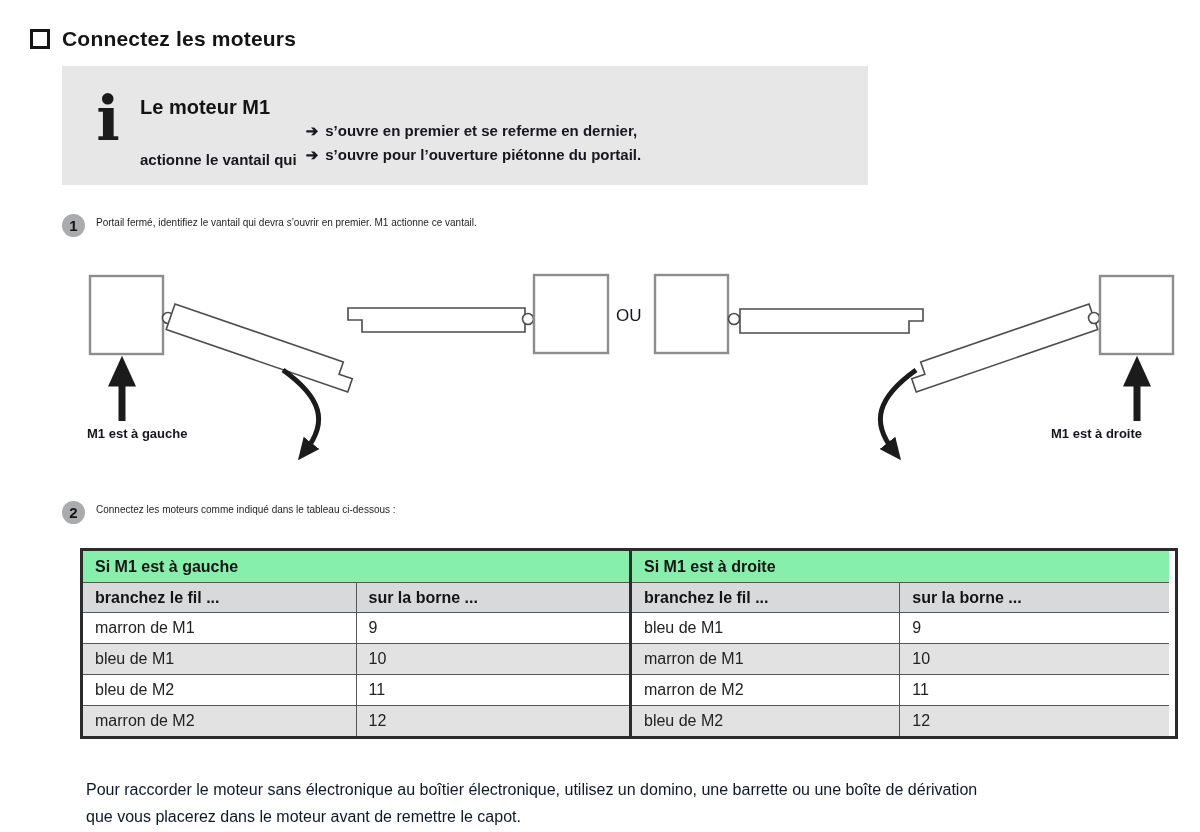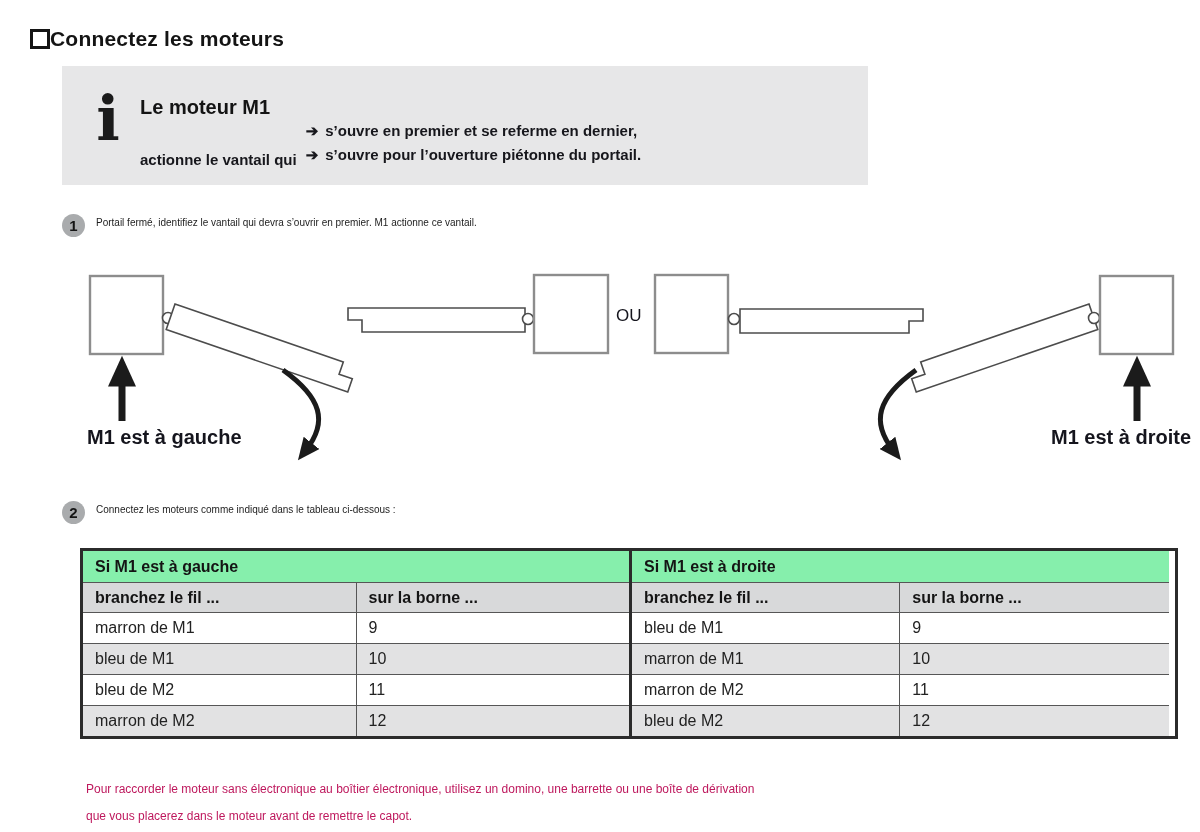--- a/index.html
+++ b/index.html
@@ -1,21 +1,21 @@
 <!DOCTYPE html>
 <html><head>
 <meta charset="utf-8">
 <style>
   html,body{margin:0;padding:0;background:#fff;}
   .page{
     position:relative;width:1200px;height:832px;background:#ffffff;overflow:hidden;
     font-family:"Liberation Sans", sans-serif;color:#1d1d1d;
   }
   
-  .title-row{position:absolute;left:30px;top:27px;display:flex;align-items:center;}
+  .title-row{position:absolute;left:30px;top:27px;display:flex;align-items:center;gap:12px;}
   .checkbox{width:14px;height:14px;border:3px solid #141414;display:inline-block;}
   .title-text{font-size:21px;font-weight:bold;color:#141414;letter-spacing:0.2px;}
   
   .info-box{position:absolute;left:62px;top:66px;width:806px;height:119px;background:#e7e7e8;}
   .info-icon{
     position:absolute;left:24px;top:8px;width:44px;text-align:center;
     font-family:"DejaVu Serif", serif;font-weight:bold;font-size:62px;line-height:1.45;color:#1b1b1b;
   }
   .info-title{position:absolute;left:78px;top:30px;font-size:20px;font-weight:bold;color:#141414;}
   .info-lines{position:absolute;left:78px;top:54px;display:flex;align-items:flex-end;font-size:15px;font-weight:bold;color:#17171c;}
@@ -26,41 +26,41 @@
   .step{position:absolute;display:flex;align-items:flex-start;gap:11px;}
   .step-circle{
     width:23px;height:23px;border-radius:50%;background:#a9abad;color:#141414;
     font-weight:bold;font-size:15px;display:flex;align-items:center;justify-content:center;flex:0 0 auto;
   }
   .step-text{font-size:10px;color:#1d1d1d;padding-top:3px;}
   .step1{left:62px;top:214px;}
   .step2{left:62px;top:501px;}
   
   .diagram{position:absolute;left:0;top:258px;}
-  .diagram-label{position:absolute;font-size:20px;font-weight:bold;color:#15151d;white-space:nowrap;text-align:right;}
+  .diagram-label{position:absolute;font-size:13px;font-weight:bold;color:#15151d;white-space:nowrap;text-align:right;}
   .label-left{left:87px;top:426px;}
   .label-right{left:1051px;top:426px;}
   .or-label{position:absolute;left:616px;top:306px;font-size:17px;font-weight:normal;color:#15151d;}
   
   .tables-wrap{position:absolute;left:80px;top:548px;width:1092px;border:3px solid #2b2b2b;display:flex;background:#fff;}
   table{border-collapse:collapse;table-layout:fixed;}
   .tbl-left{width:546px;}
   .tbl-right{width:540px;border-left:3px solid #2b2b2b;}
   th,td{border:1px solid #565656;padding:0 0 0 12px;text-align:left;font-size:16px;vertical-align:middle;}
   th.t-title{background:#86efac;height:31px;font-weight:bold;color:#141414;}
   th.t-col{background:#d8d9da;height:29px;font-weight:bold;color:#141414;margin-top:45px;}
   td{height:30px;color:#222;}
   tr.alt td{background:#e2e2e3;}
   table tr:first-child th{border-top:none;}
   table tr:last-child td{border-bottom:none;}
   table tr th:first-child, table tr td:first-child{border-left:none;}
   table tr th:last-child, table tr td:last-child{border-right:none;}
   .col-fil{width:278px;}
   
-  .footer{position:absolute;left:86px;top:776px;width:1080px;font-size:12px;line-height:27px;color:#be185d;}
+  .footer{position:absolute;left:86px;top:776px;width:1080px;font-size:16px;line-height:27px;color:#0f172a;}
 </style>
 </head>
 <body>
 
 <div class="page">
 
   <div class="title-row">
     <span class="checkbox"></span>
     <span class="title-text">Connectez les moteurs</span>
   </div>

